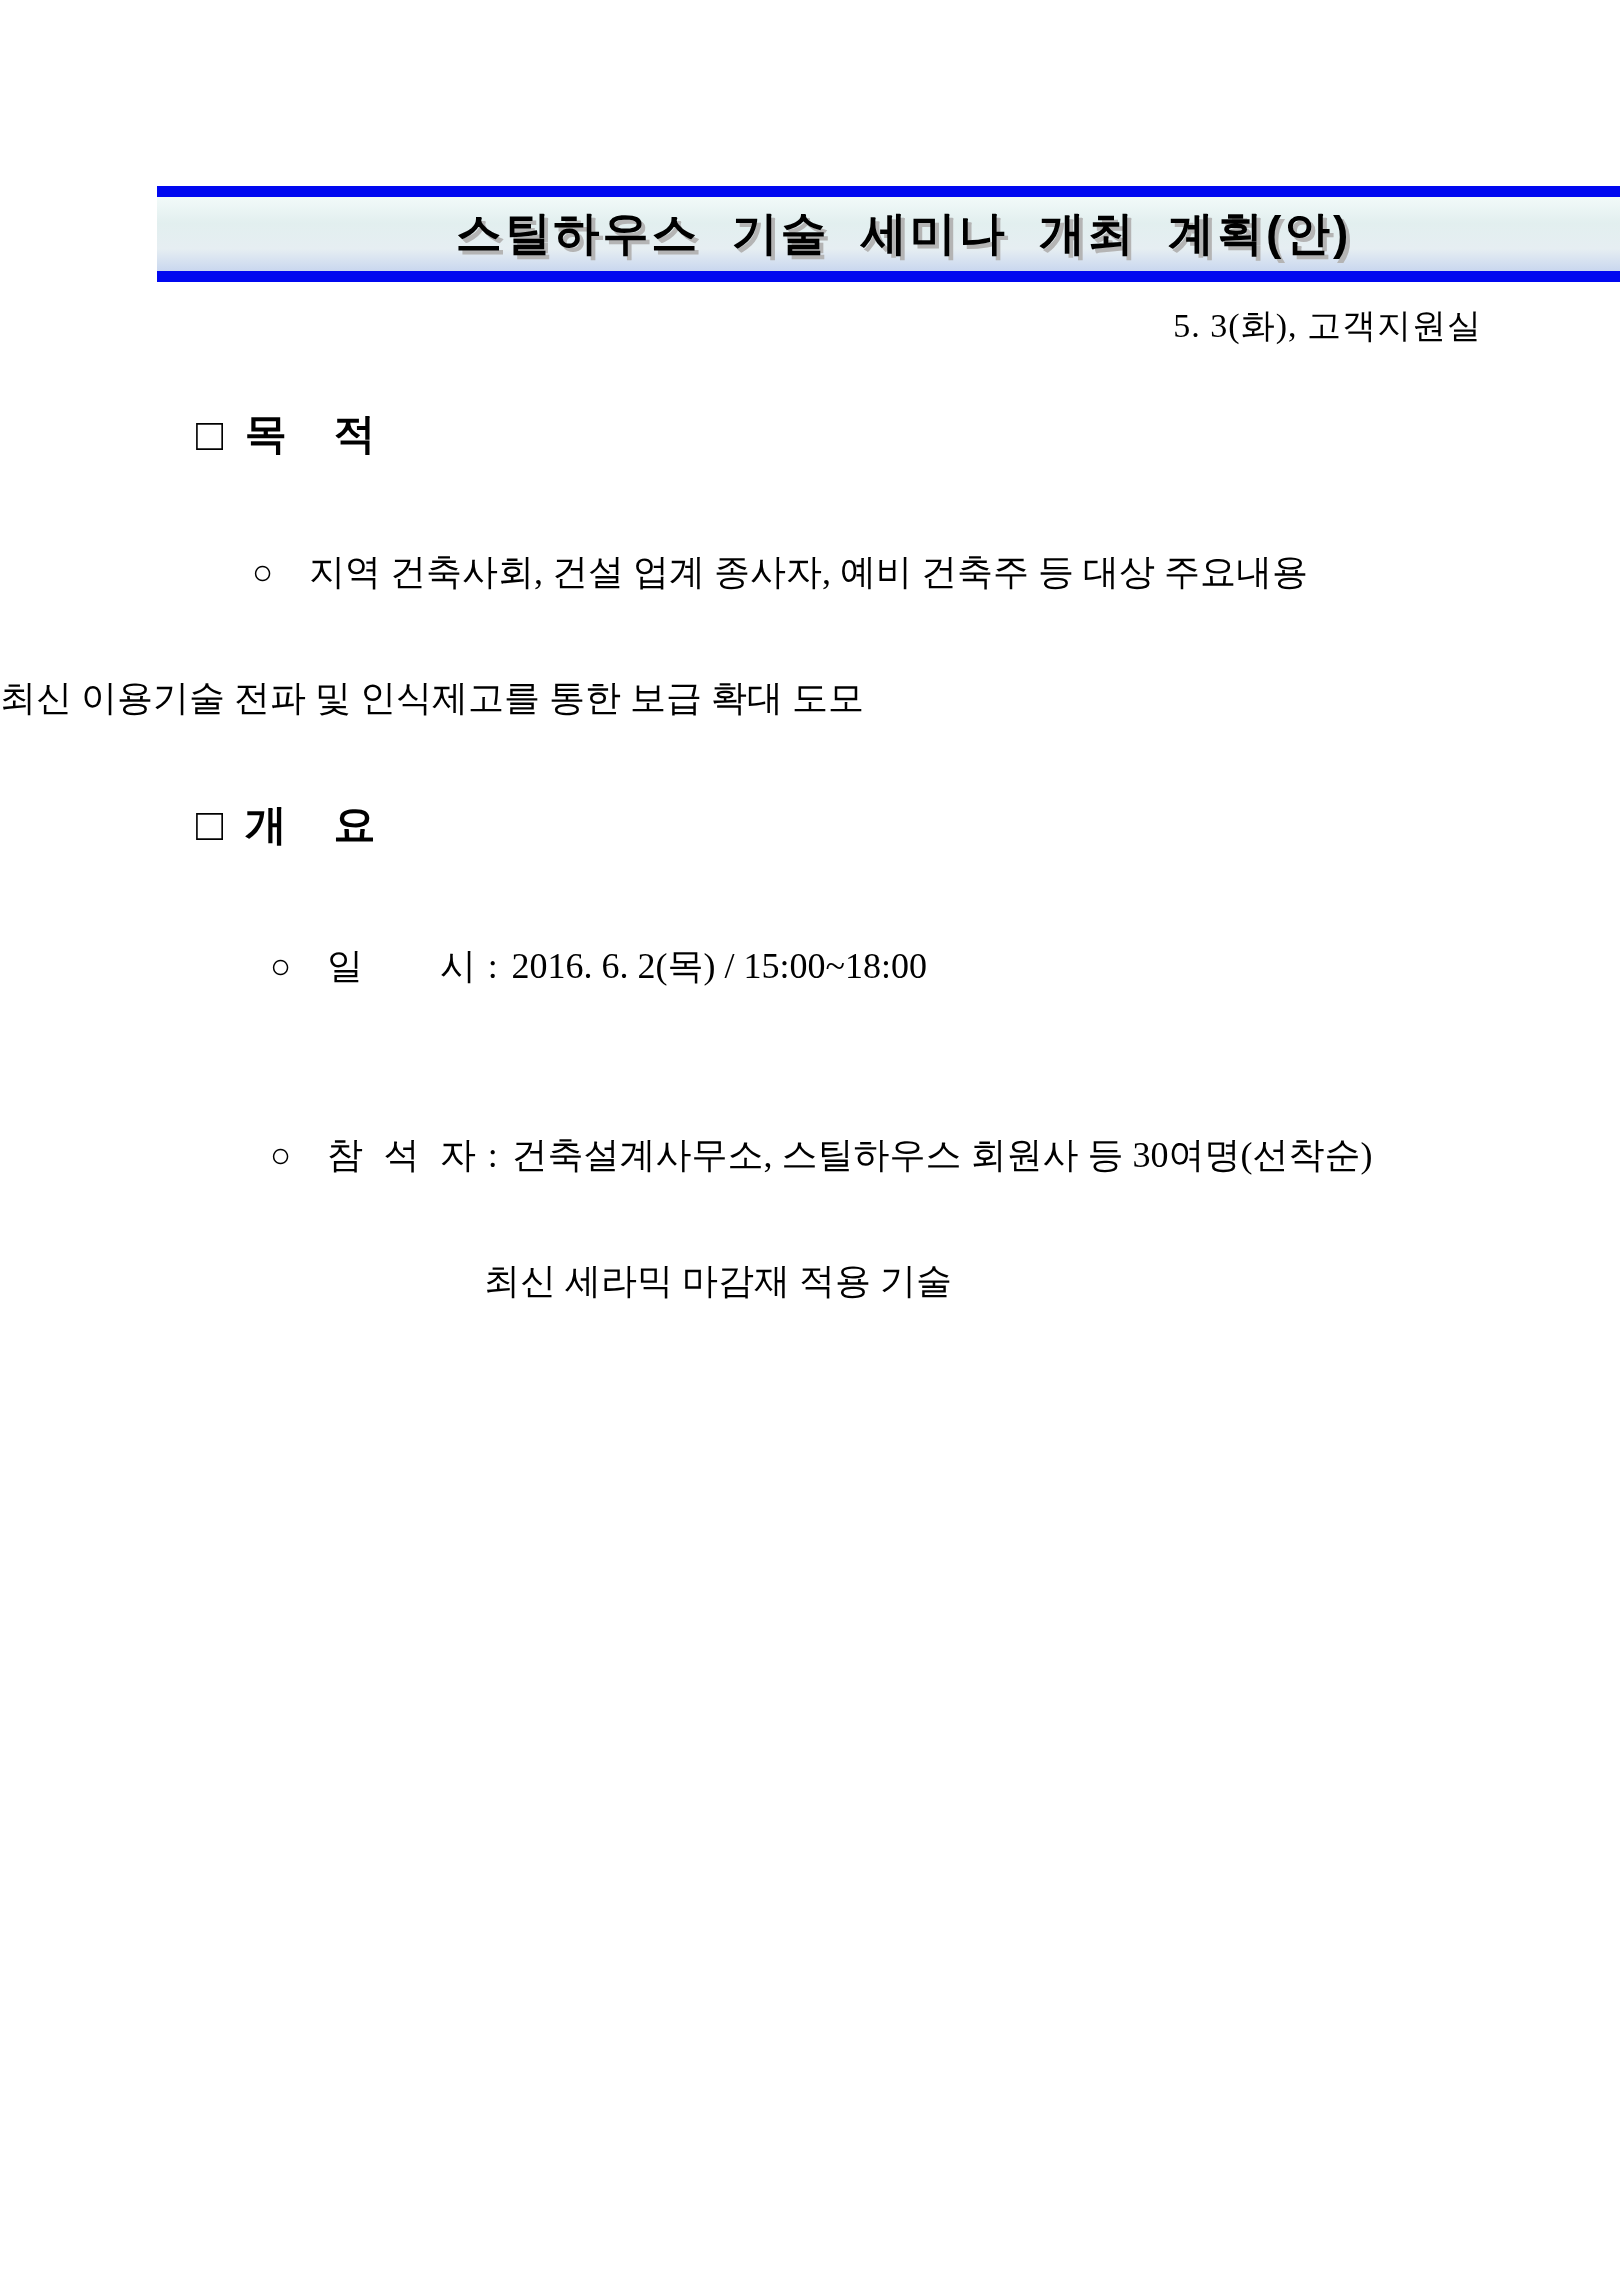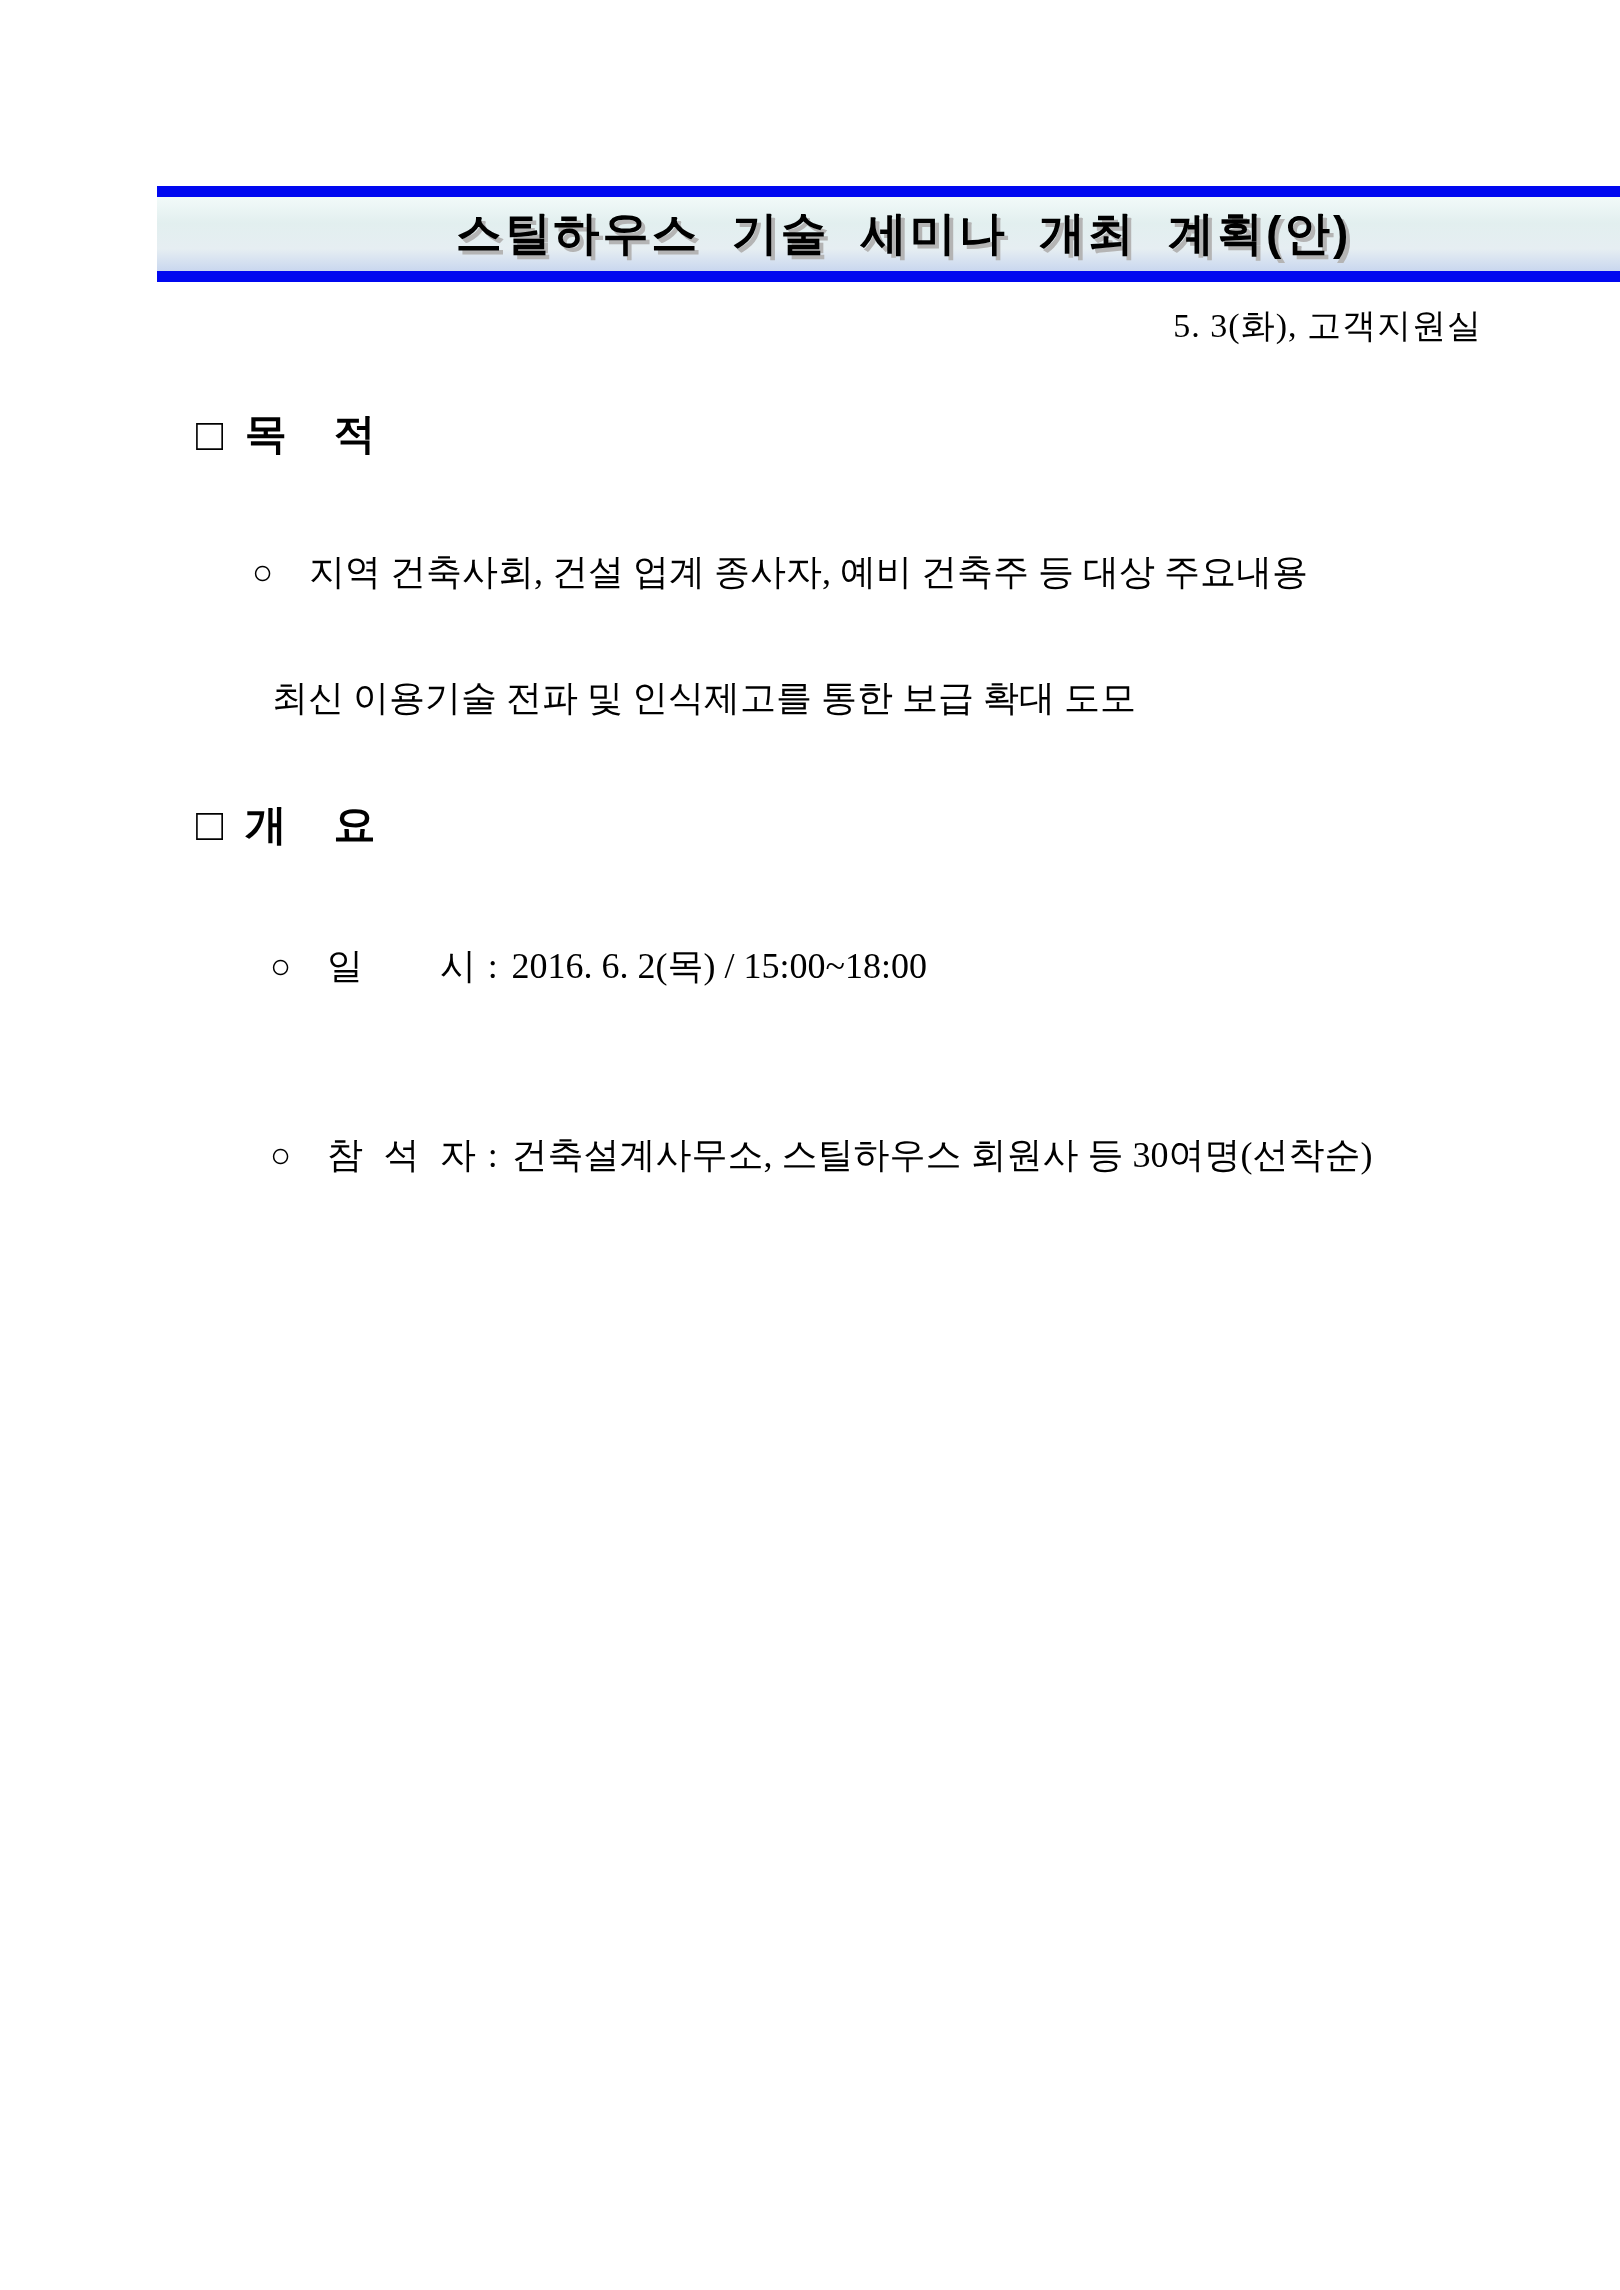--- a/index.html
+++ b/index.html
@@ -72,21 +72,21 @@
     font-size: 36px;
     line-height: 63px;
     white-space: pre;
   }
   .bullet-line { margin-left: 216px; }
   .circle {
     display: inline-block;
     width: 57px;
     font-size: 35px;
   }
-  .cont-line { margin-left: 272px; }
+  .cont-line { }
 
   .ov-label {
     display: inline-block;
     width: 149px;
     text-align: justify;
     text-align-last: justify;
     white-space: normal;
     vertical-align: bottom;
   }
   .ov-colon { display: inline-block; margin: 0 13.7px 0 11.8px; }
@@ -134,20 +134,21 @@
     <span class="square">□</span><span>개    요</span>
   </div>
 
   <div class="mt-items">
     <div class="body-line bullet-line">
       <span class="circle">○</span><span class="ov-label">일 시</span><span class="ov-colon">:</span><span>2016. 6. 2(목) / 15:00~18:00</span>
     </div>
     <div class="body-line bullet-line">
       <span class="circle">○</span><span class="ov-label">참 석 자</span><span class="ov-colon">:</span><span>건축설계사무소, 스틸하우스 회원사 등 30여명(선착순)</span>
     </div>
+    <div class="body-line ov-cont">최신 세라믹 마감재 적용 기술</div>
   </div>
 
   <div class="note-line mt-note">
     
   </div>
 
 </div>
 
 
 </body></html>

